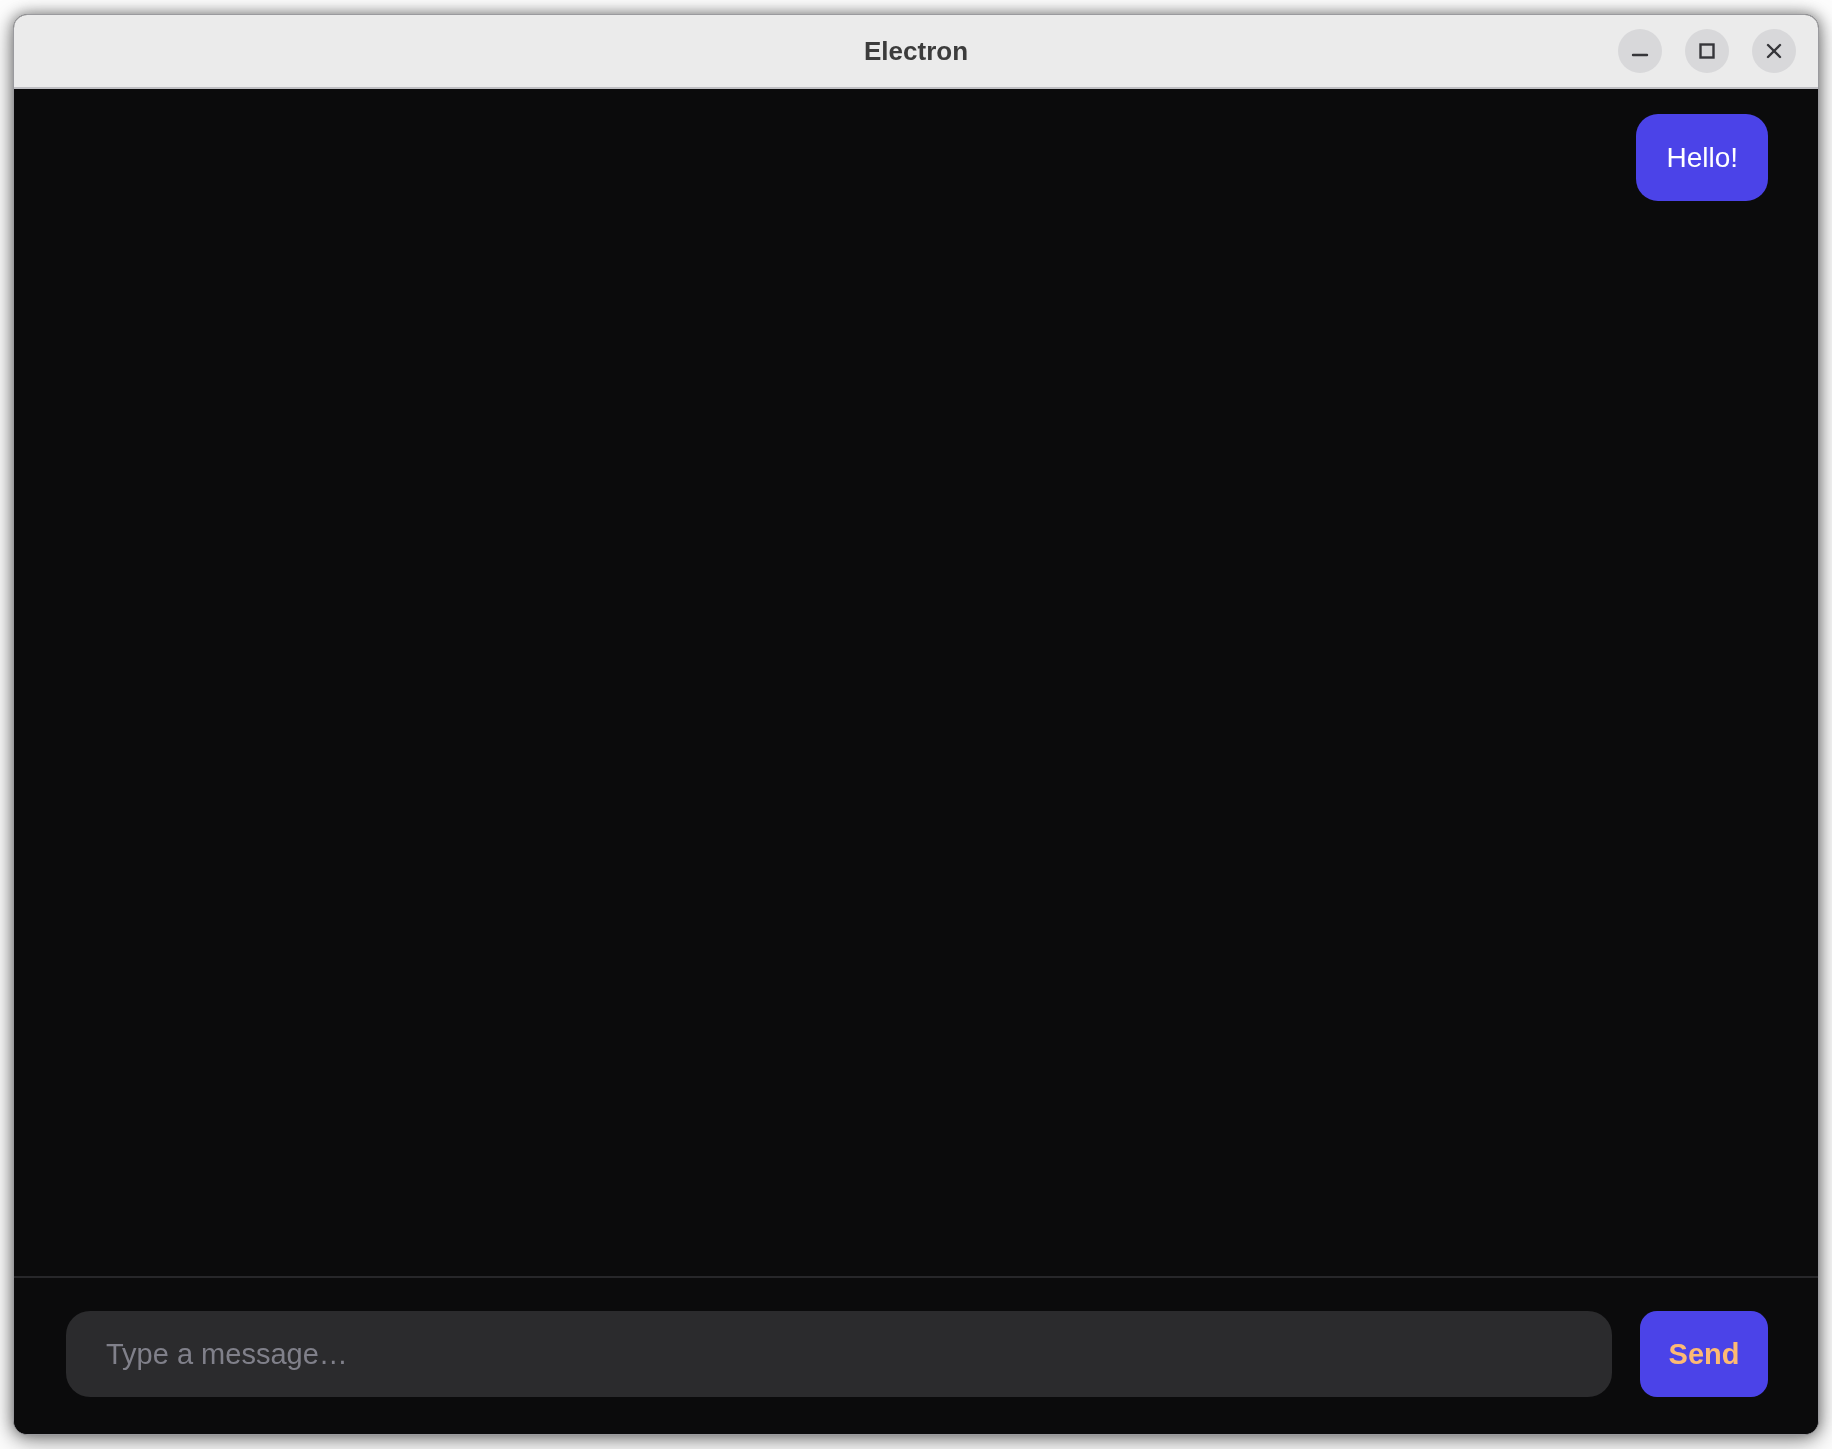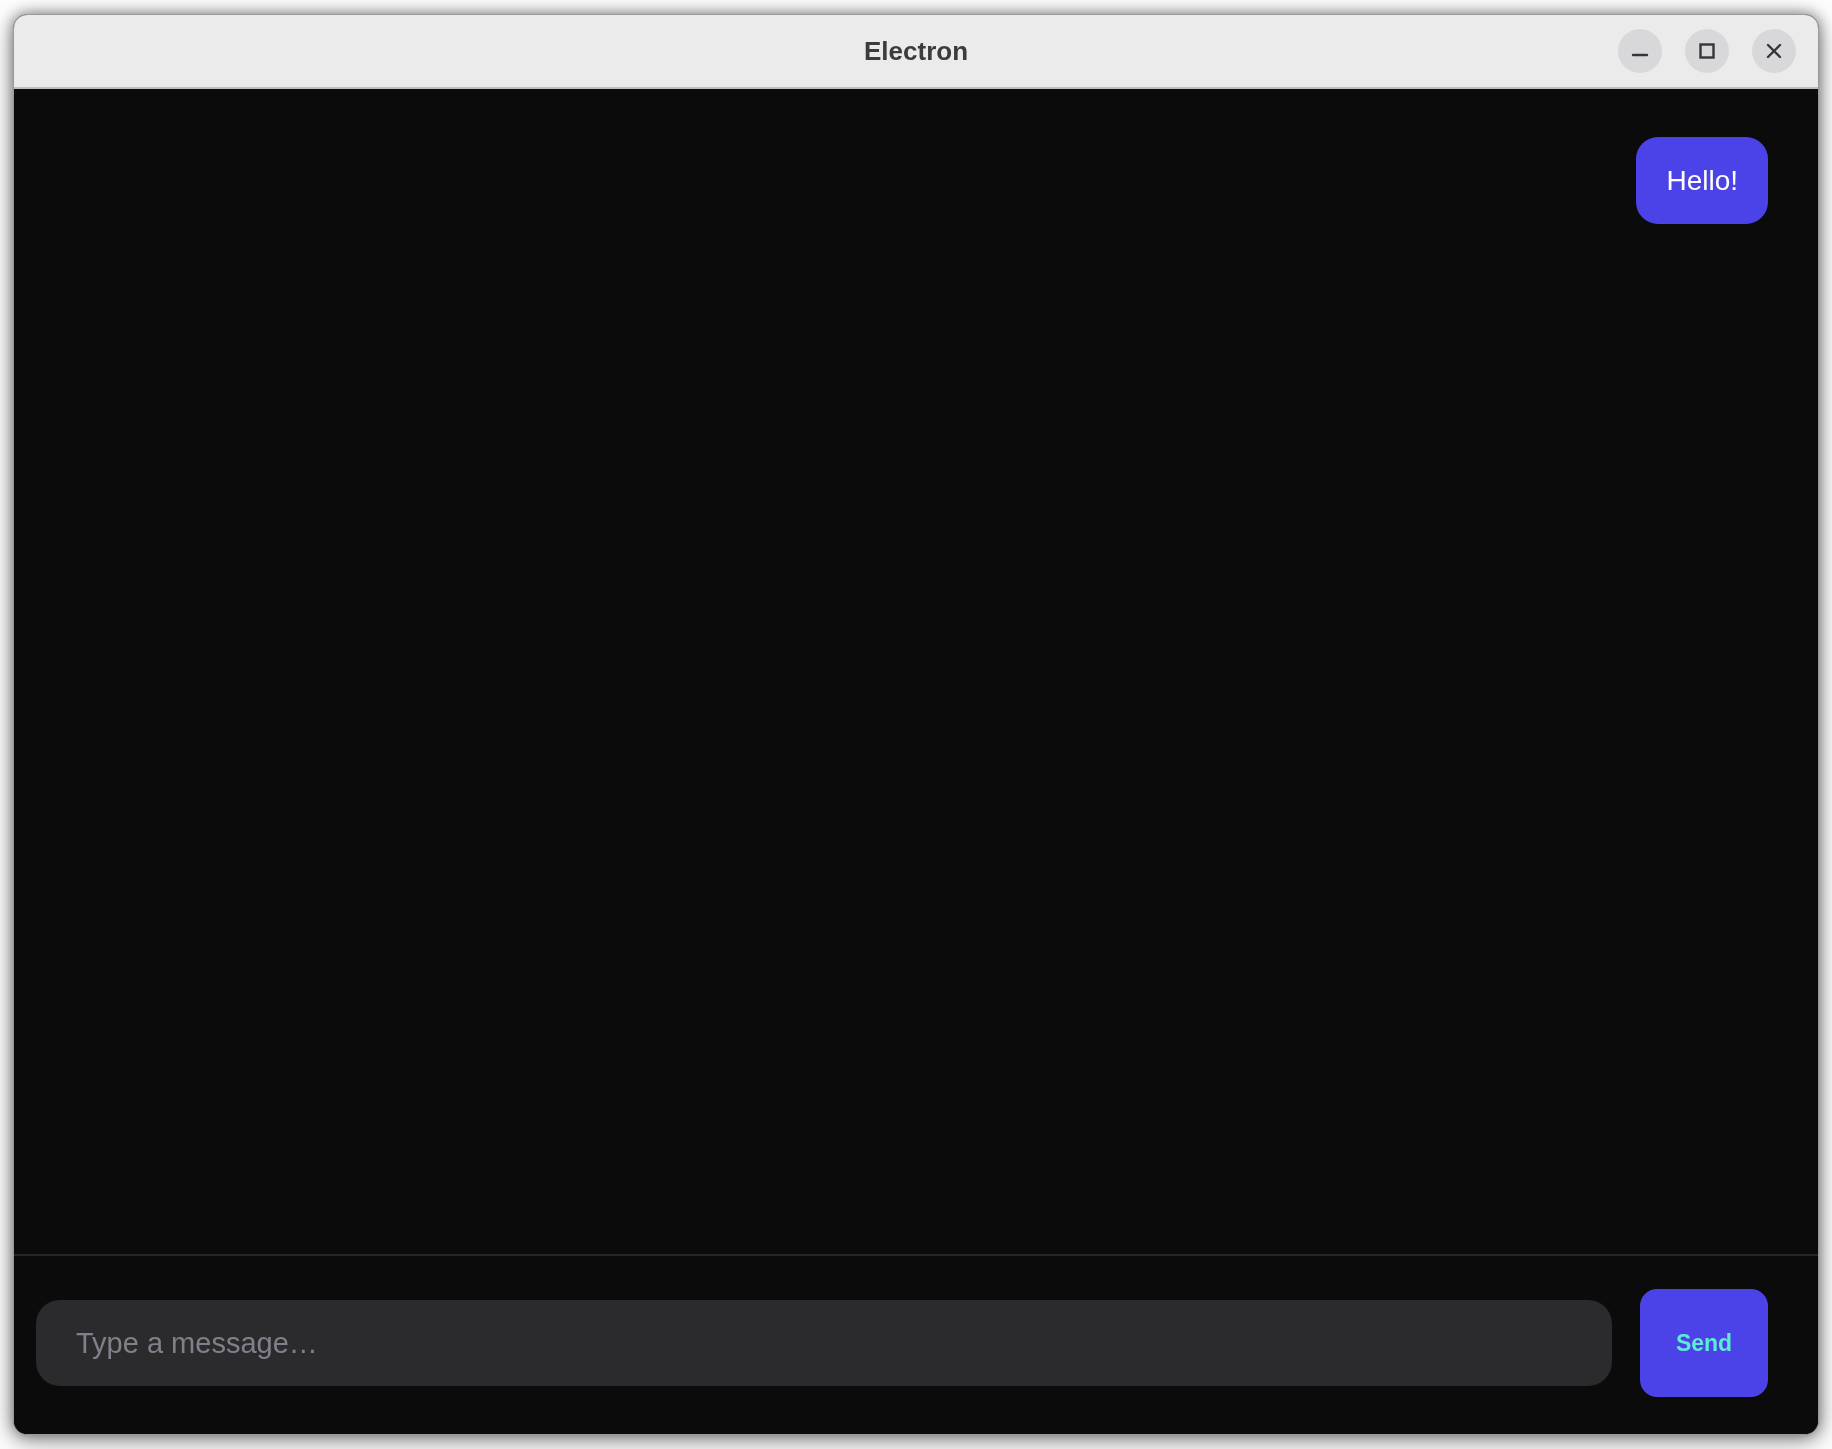--- a/index.html
+++ b/index.html
@@ -91,21 +91,21 @@
   }
   .status-label {
     font-size: 29px;
     color: #878c96;
   }
   
   .chat-area {
     flex: 1 1 auto;
     display: flex;
     flex-direction: column;
-    padding: 48px 50px;
+    padding: 25px 50px;
     gap: 37px;
     overflow-y: auto;
     background: var(--window-bg, #0b0b0c);
   }
   .bubble {
     max-width: 70%;
     font-size: 28px;
     line-height: 1.25;
     padding: 26px 30px;
     border-radius: 22px;
@@ -119,21 +119,21 @@
     align-self: flex-start;
     background: #29292b;
     color: #eaeaea;
   }
   
   .composer {
     flex: 0 0 auto;
     display: flex;
     align-items: center;
     gap: 28px;
-    padding: 33px 50px 37px 22px;
+    padding: 33px 50px 37px 52px;
     border-top: 2px solid #27272a;
     background: var(--window-bg, #0b0b0c);
     margin-top: 20px;
   }
   .message-input {
     flex: 1 1 auto;
     height: 86px;
     background: #2b2b2d;
     border: none;
     outline: none;
@@ -142,26 +142,26 @@
     font-size: 29px;
     font-family: "Liberation Sans", sans-serif;
     color: #ededed;
   }
   .message-input::placeholder {
     color: #80808a;
   }
   .send-button {
     flex: 0 0 auto;
     width: 128px;
-    height: 108px;
+    height: 86px;
     border: none;
     border-radius: 17px;
     background: var(--accent, #4b43e8);
-    color: #5eead4;
-    font-size: 23px;
+    color: #fdba74;
+    font-size: 29px;
     font-weight: 600;
     font-family: "Liberation Sans", sans-serif;
     cursor: pointer;
   }
 </style>
 </head>
 <body>
 
 <div class="desktop">
   <div class="window">

